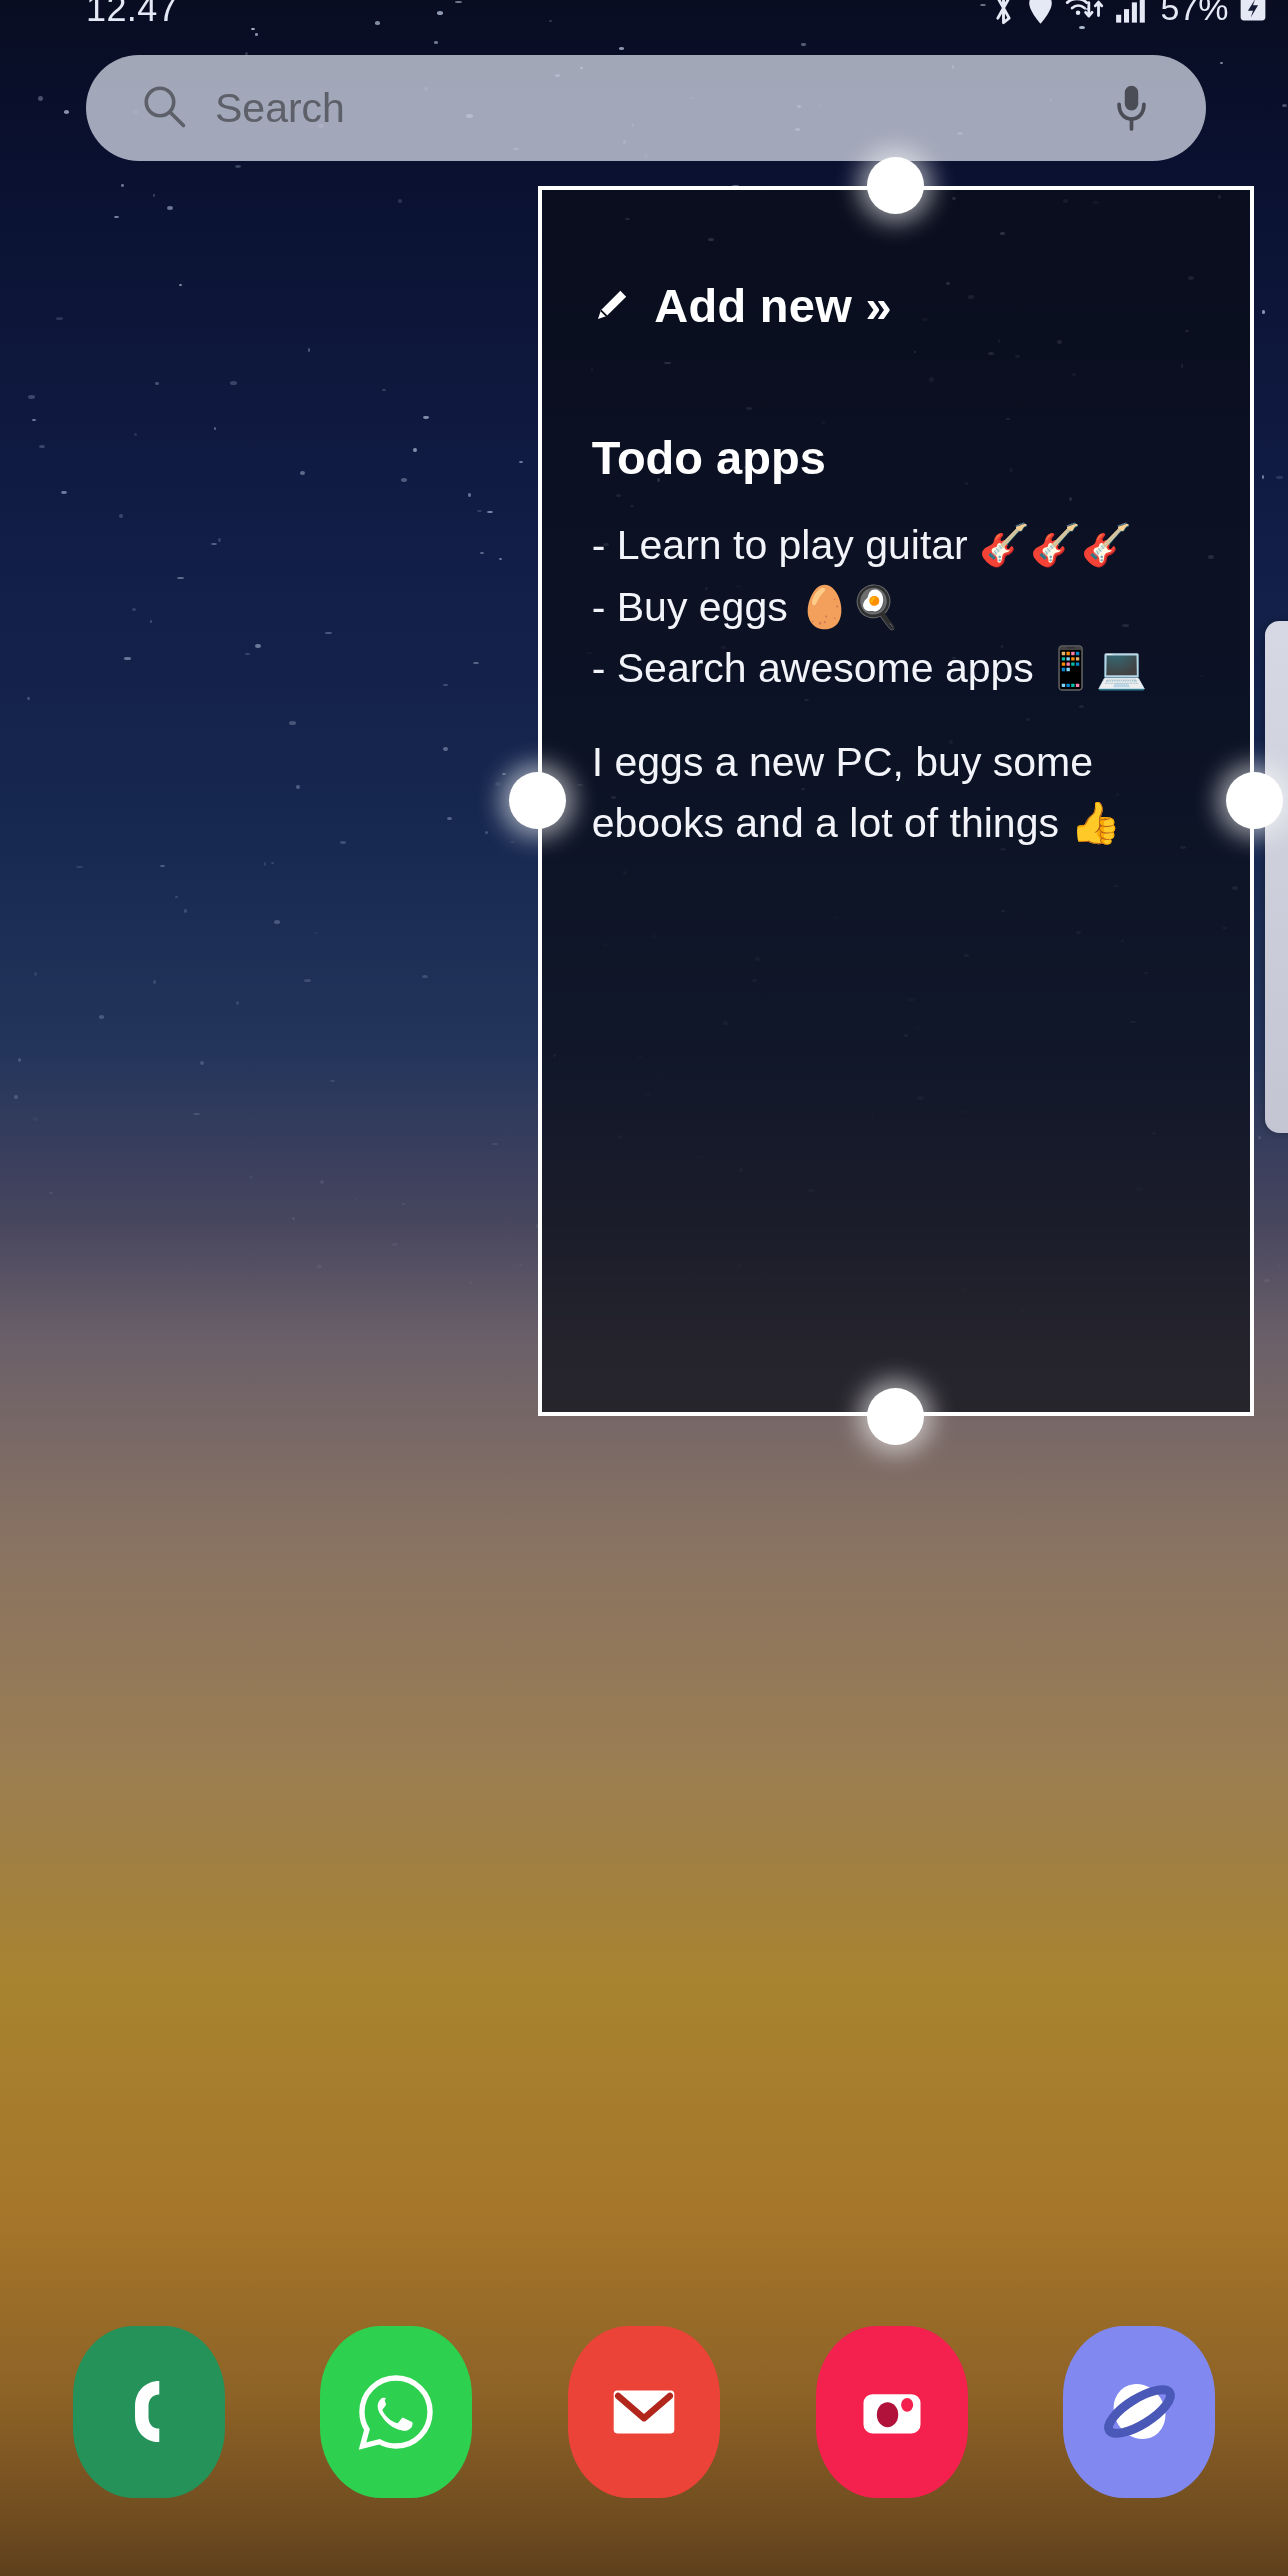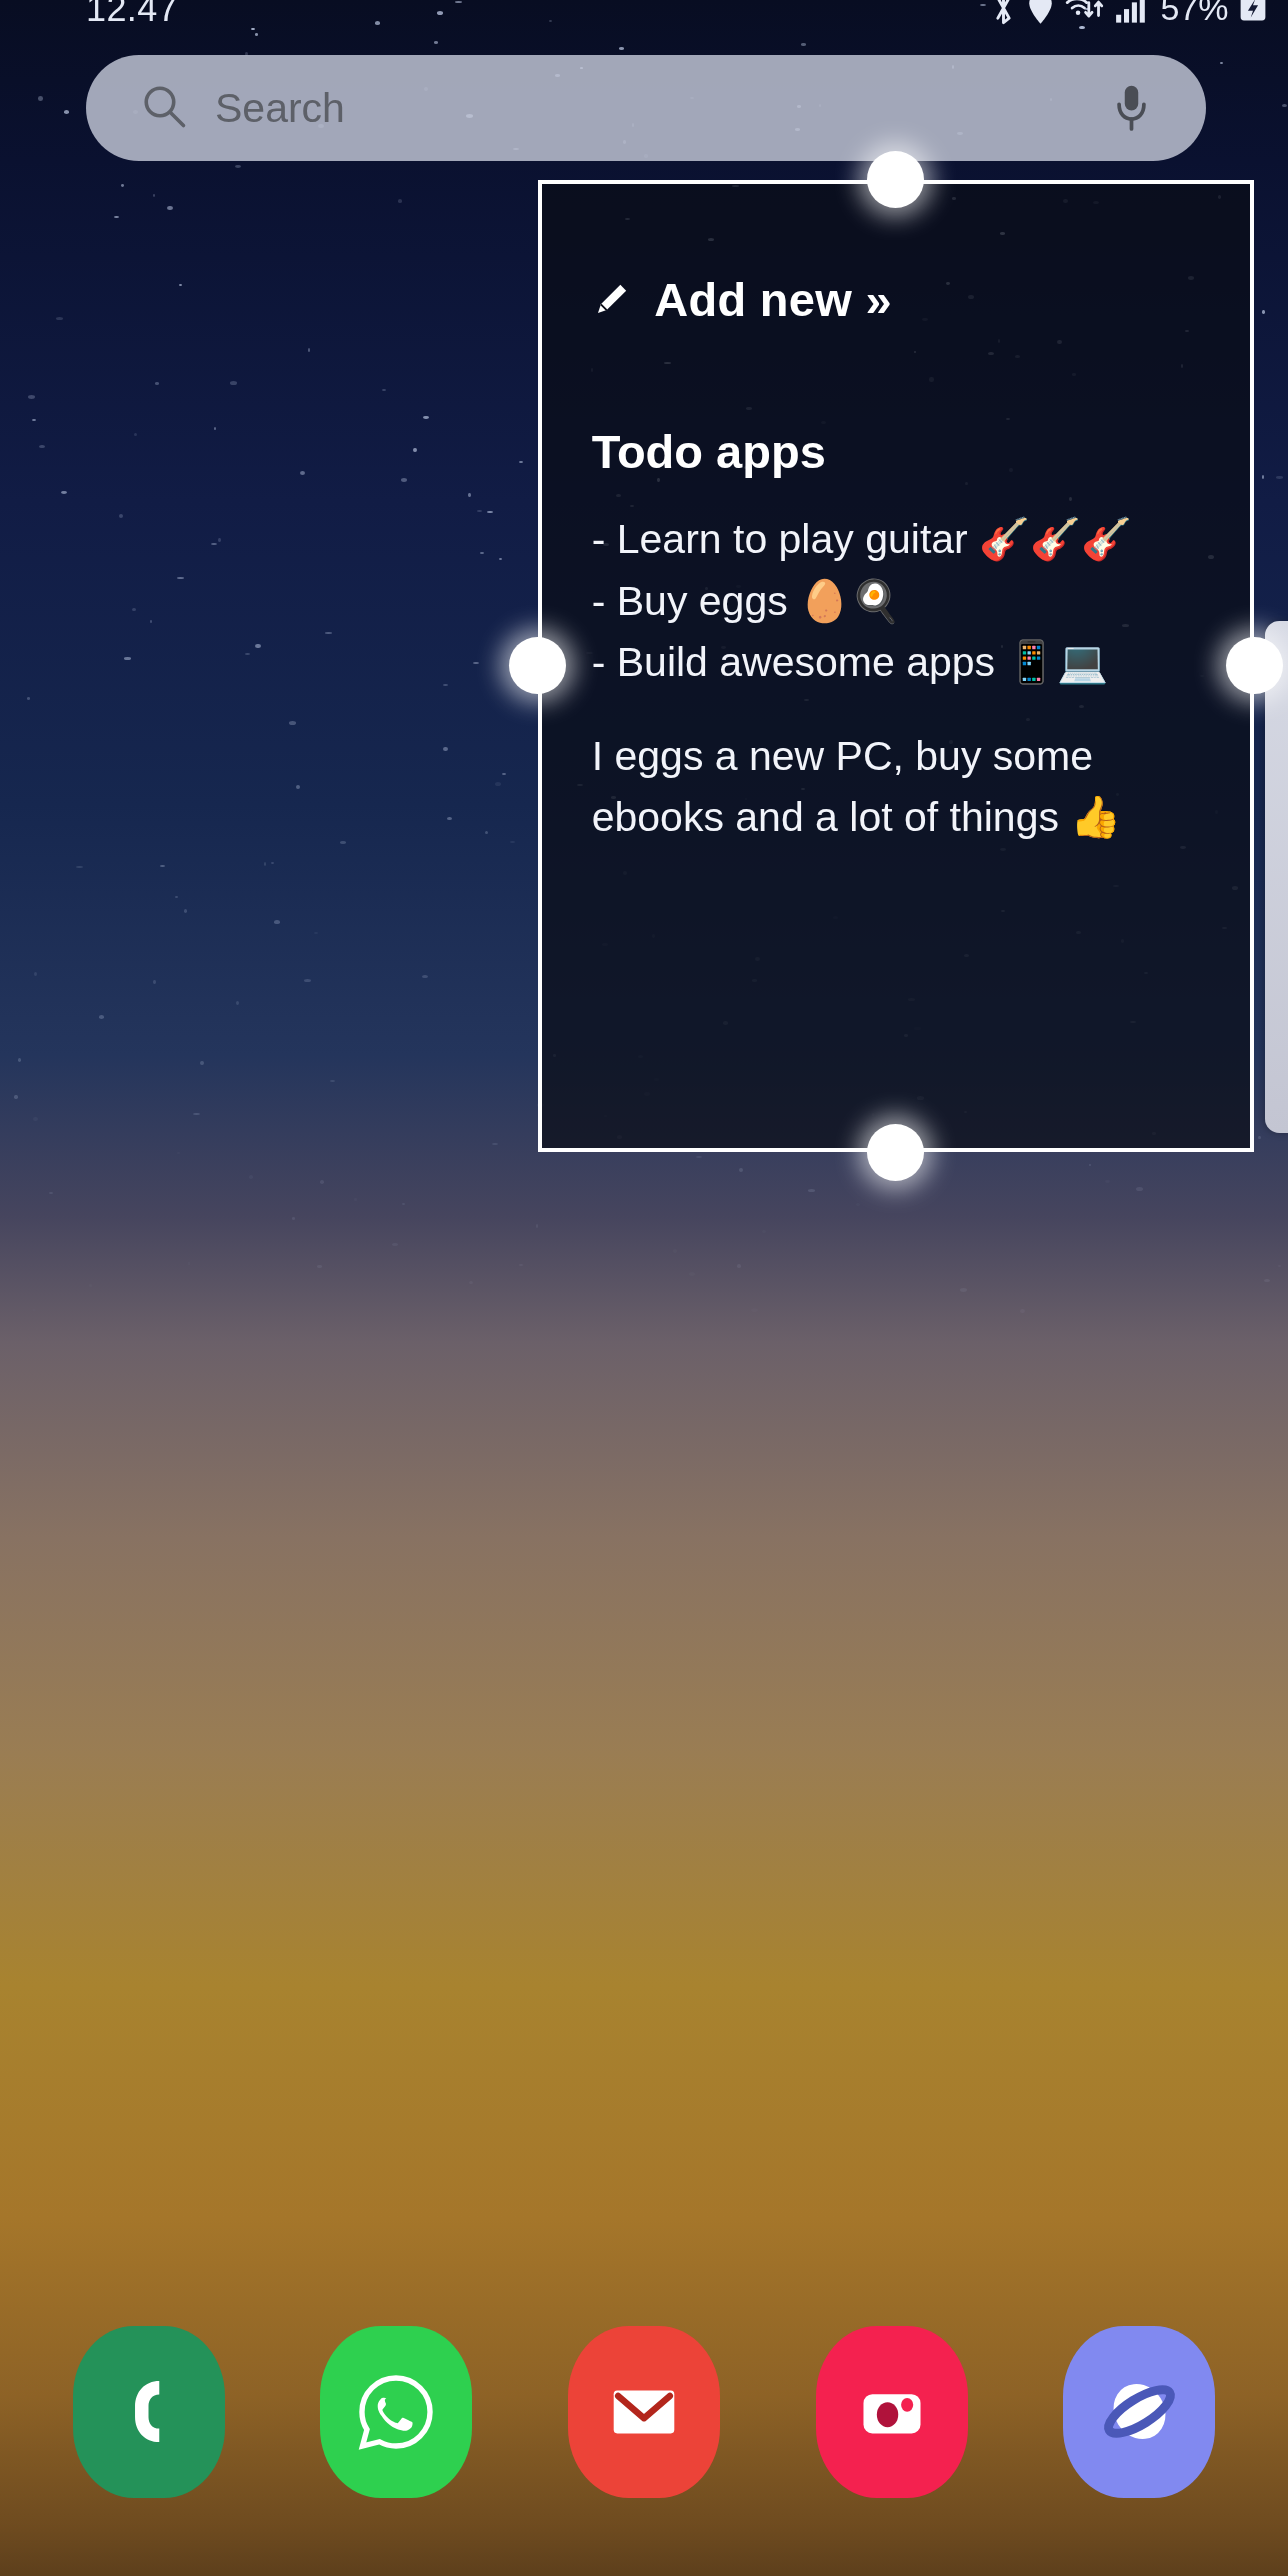--- a/index.html
+++ b/index.html
@@ -76,22 +76,22 @@
     position:absolute; right:-3.6px; top:621px;
     width:27px; height:512px;
     background:linear-gradient(to bottom,#d6d9e4,#c3c5d2);
     border-radius:14.3px 0 0 14.3px;
     box-shadow:-1.8px 0 7.2px rgba(0,0,0,.25);
     z-index:25;
   }
 
   
   #widget-wrap{
-    position:absolute; left:538px; top:180px;
-    width:716px; height:972px;
+    position:absolute; left:538px; top:186px;
+    width:716px; height:1230px;
     z-index:35;
   }
   #widget{
     position:absolute; inset:0;
     border:4.5px solid #ffffff;
     background:rgba(10,12,22,0.72);
     overflow:hidden;
   }
   #widget-inner{
     position:absolute; inset:0;
@@ -476,21 +476,21 @@
           </svg>
         </span>
         <span id="add-new-label">Add new »</span>
       </div>
 
       <div id="todo-title" class="section-title">Todo apps</div>
 
       <div id="todo-list">
         <div class="todo-item">- Learn to play guitar 🎸🎸🎸</div>
         <div class="todo-item">- Buy eggs 🥚🍳</div>
-        <div class="todo-item">- Build awesome apps 📱💻</div>
+        <div class="todo-item">- Search awesome apps 📱💻</div>
       </div>
 
 
       <div id="wishlist-body">I eggs a new PC, buy some ebooks and a lot of things 👍</div>
 
     </div>
   </div>
 
   <div class="handle" id="handle-top"></div>
   <div class="handle" id="handle-right"></div>

